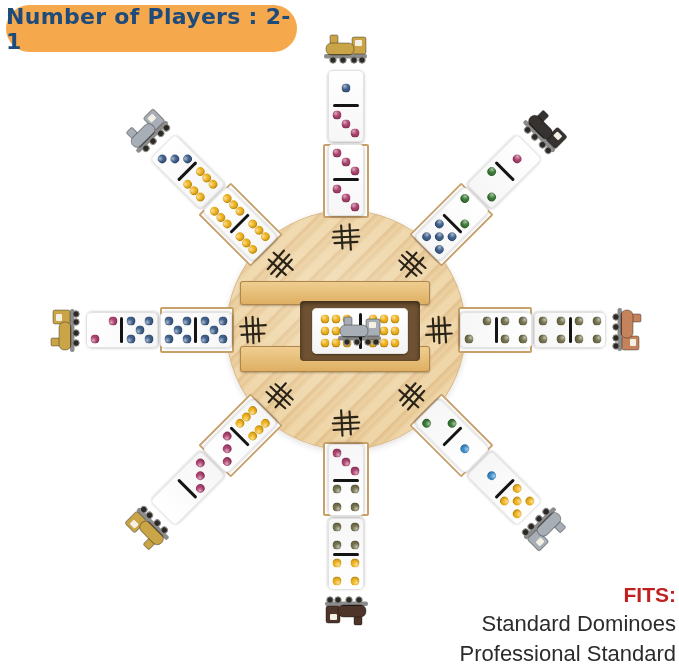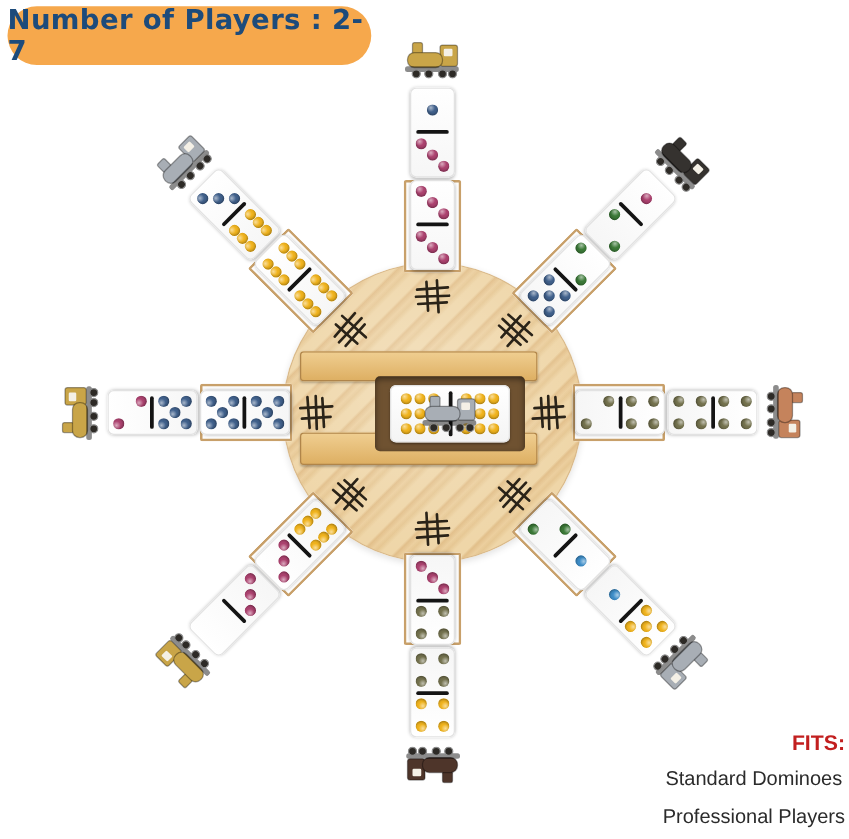--- a/index.html
+++ b/index.html
@@ -12,22 +12,22 @@
     position:absolute;left:6px;top:5px;width:291px;height:47px;
     border-radius:24px;display:flex;align-items:center;justify-content:center;
     font-family:"DejaVu Sans",sans-serif;font-weight:bold;font-size:22px;
     letter-spacing:.3px;
   }
   
   .fits{
     position:absolute;right:3px;bottom:2px;text-align:right;
     font-family:"Liberation Sans",sans-serif;
   }
-  .fits-title{font-size:17px;font-weight:bold;line-height:29px;}
-  .fits-item{font-size:16px;line-height:30px;color:#2b2b2b;text-align:center;}
+  .fits-title{font-size:21px;font-weight:bold;line-height:29px;}
+  .fits-item{font-size:22px;line-height:30px;color:#2b2b2b;}
   
   .hub{
     position:absolute;left:226px;top:210px;width:240px;height:240px;border-radius:50%;
     background:
       radial-gradient(circle at 45% 40%, rgba(255,255,255,.25), rgba(0,0,0,0) 70%),
       repeating-linear-gradient(135deg,
         #efd6a8 0px, #efd6a8 7px,
         #e2bf8a 9px, #eccf9e 13px,
         #e6c793 16px, #efd6a8 20px);
     box-shadow: inset 0 0 0 1px #d9b98b, 0 2px 6px rgba(0,0,0,.12);
@@ -84,21 +84,21 @@
   }
   .center-domino .chalf{position:absolute;top:0;width:46px;height:46px;}
   .chalf.left{left:1px;} .chalf.right{right:1px;}
   .cdivider{position:absolute;left:46.5px;top:5px;width:3px;height:36px;background:#141414;border-radius:2px;}
   .center-train{position:absolute;left:330px;top:316px;width:60px;height:30px;}
 </style>
 </head>
 <body>
 
 <div class="banner" style="background: rgb(246, 168, 76); color: rgb(29, 75, 123);">
-  <span>Number of Players : 2-7</span>
+  <span>Number of Players : 2-1</span>
 </div>
 
 <div class="hub"></div>
 
 <div id="arms-root">
     <div class="arm" style="--a: 0deg;">
       <div class="notch"></div>
       <div class="tally"><svg width="30" height="30" viewBox="0 0 34 34">
     <g stroke="#2a2318" stroke-width="2.4" stroke-linecap="round" fill="none">
       <path d="M3,11 L31,9"></path>
@@ -554,14 +554,14 @@
     <rect x="0" y="20" width="43" height="4.5" rx="2" fill="rgba(0,0,0,.45)"></rect>
     <circle cx="9" cy="26" r="3.2" fill="#2d2a26" stroke="#8c8c8c" stroke-width="1"></circle>
     <circle cx="19" cy="26" r="3.2" fill="#2d2a26" stroke="#8c8c8c" stroke-width="1"></circle>
     <circle cx="30" cy="26" r="3.2" fill="#2d2a26" stroke="#8c8c8c" stroke-width="1"></circle>
     <circle cx="38" cy="26" r="3.2" fill="#2d2a26" stroke="#8c8c8c" stroke-width="1"></circle>
   </svg></div>
 
 <div class="fits">
   <div class="fits-title" style="color: rgb(194, 31, 31);">FITS:</div>
   <div class="fits-item">Standard Dominoes</div>
-  <div class="fits-item">Professional Players</div>
+  <div class="fits-item">Professional Standard</div>
 </div>
 
 </body></html>

